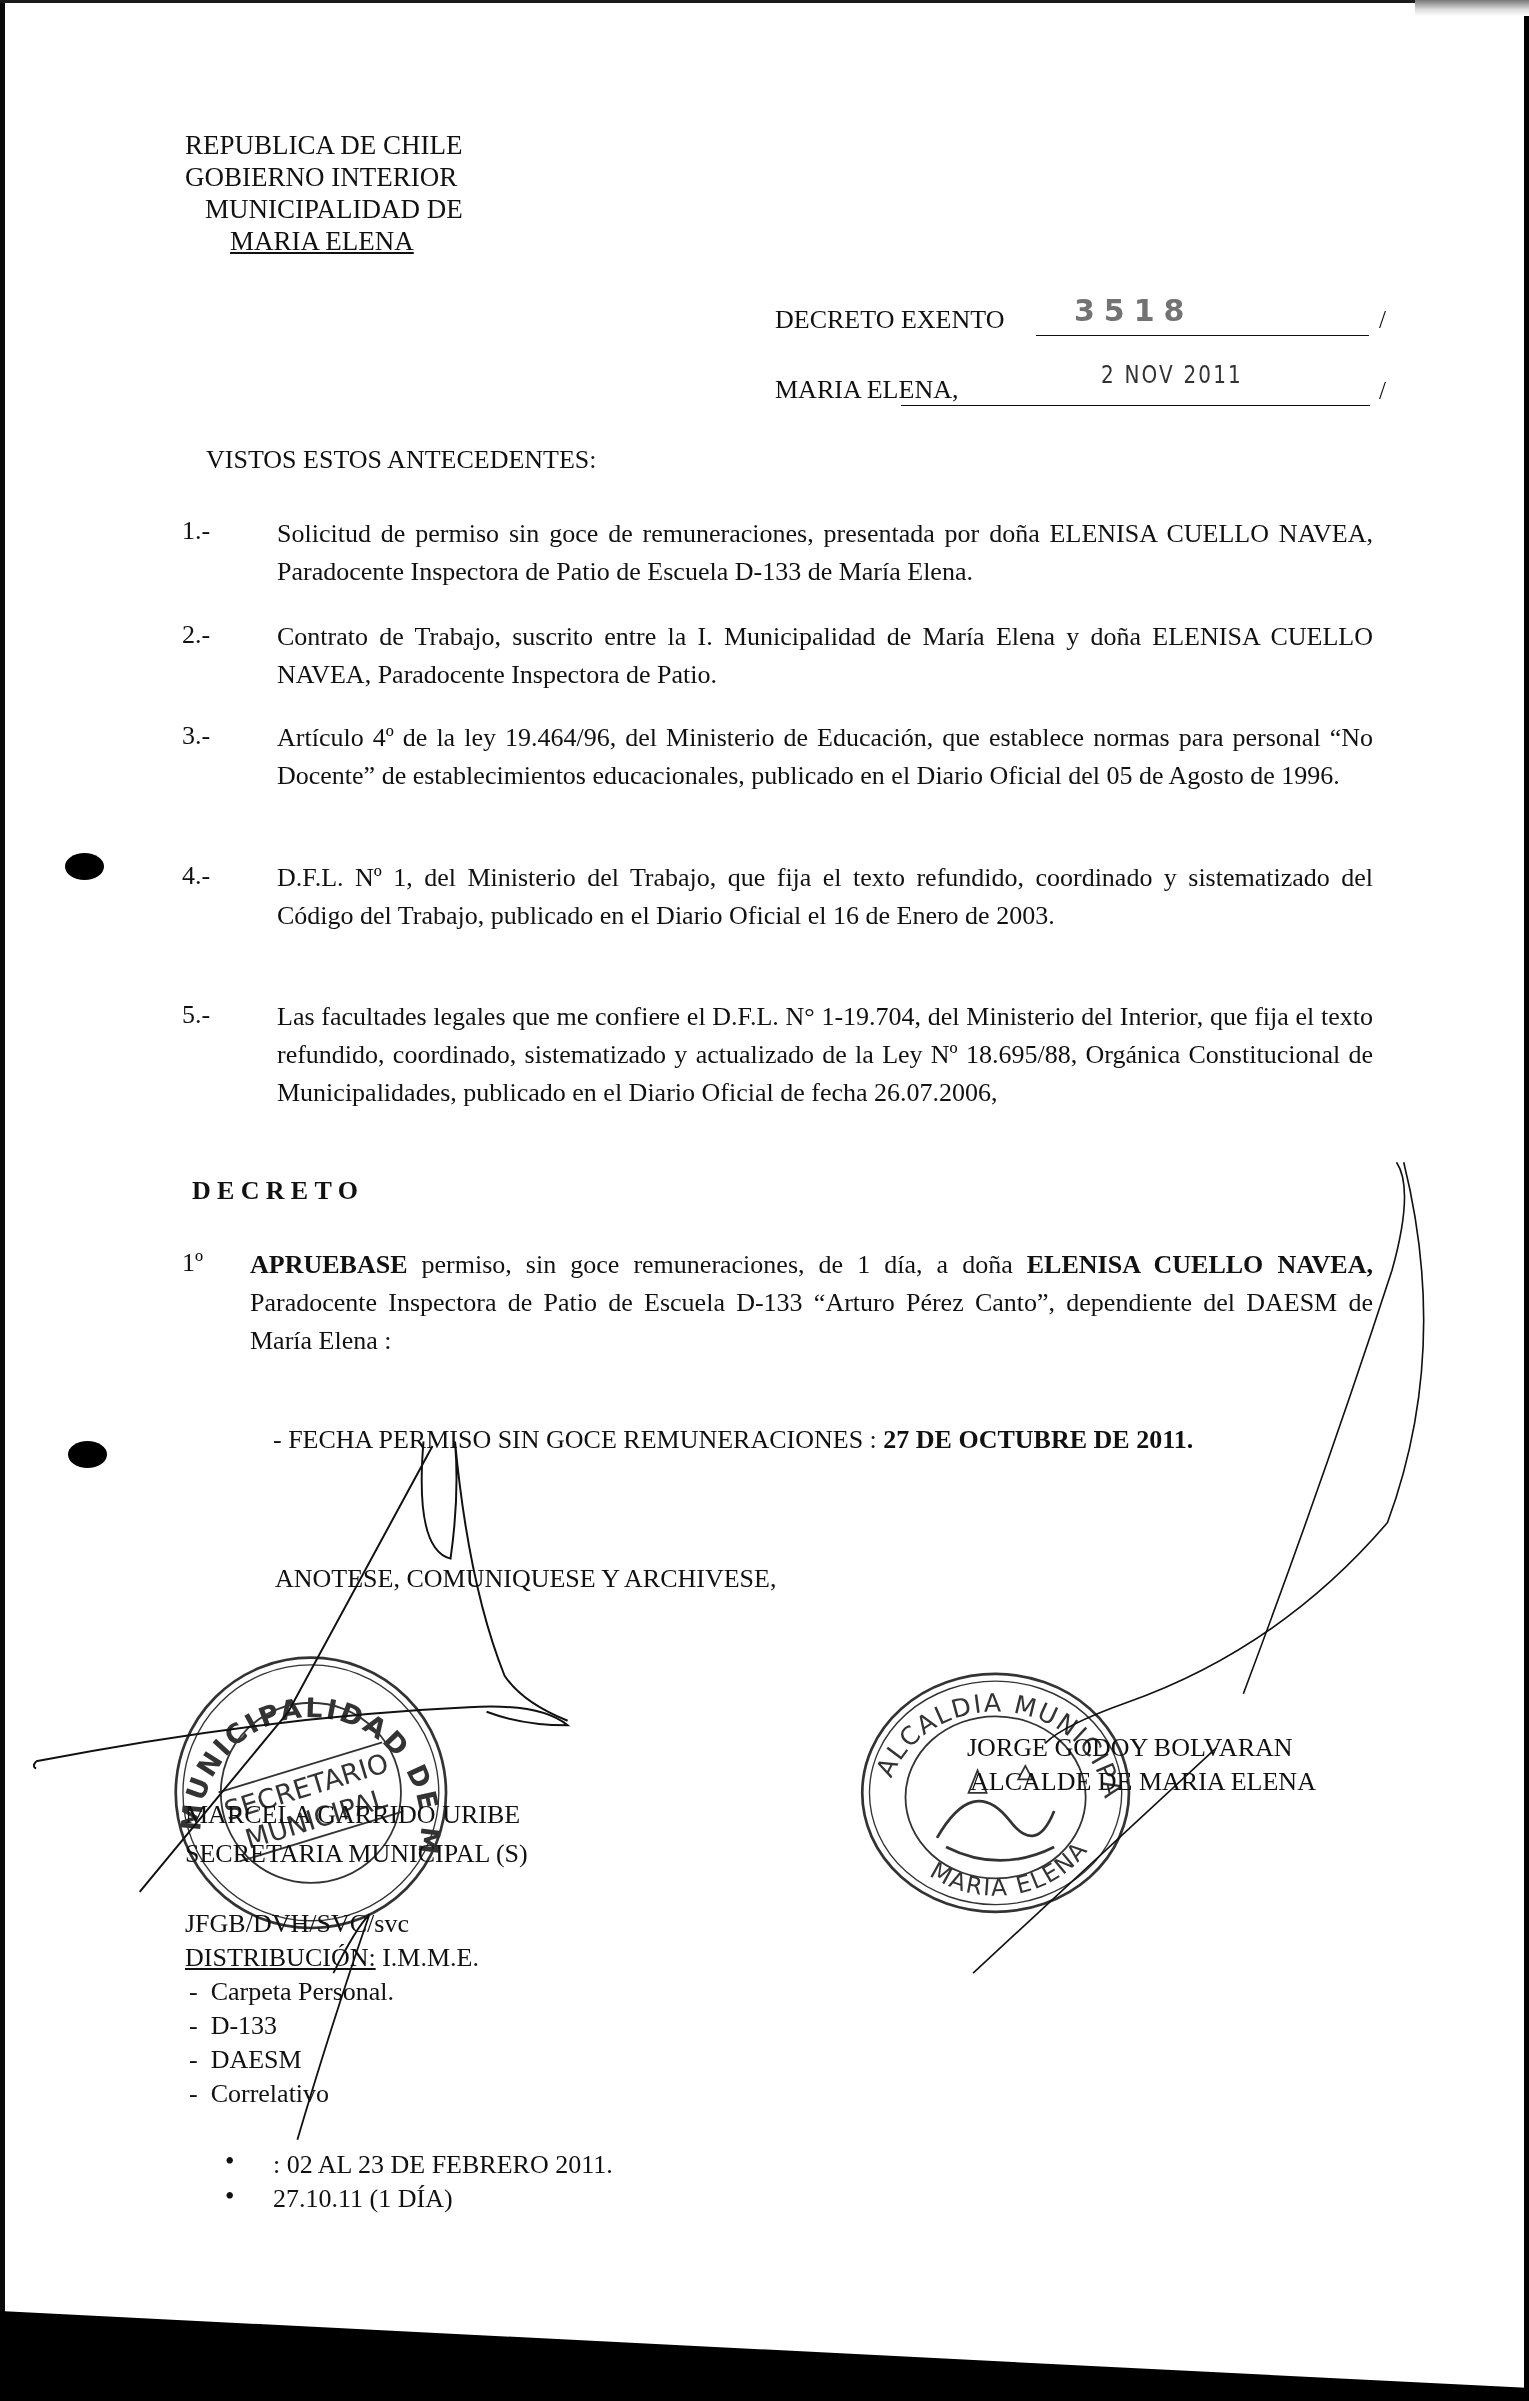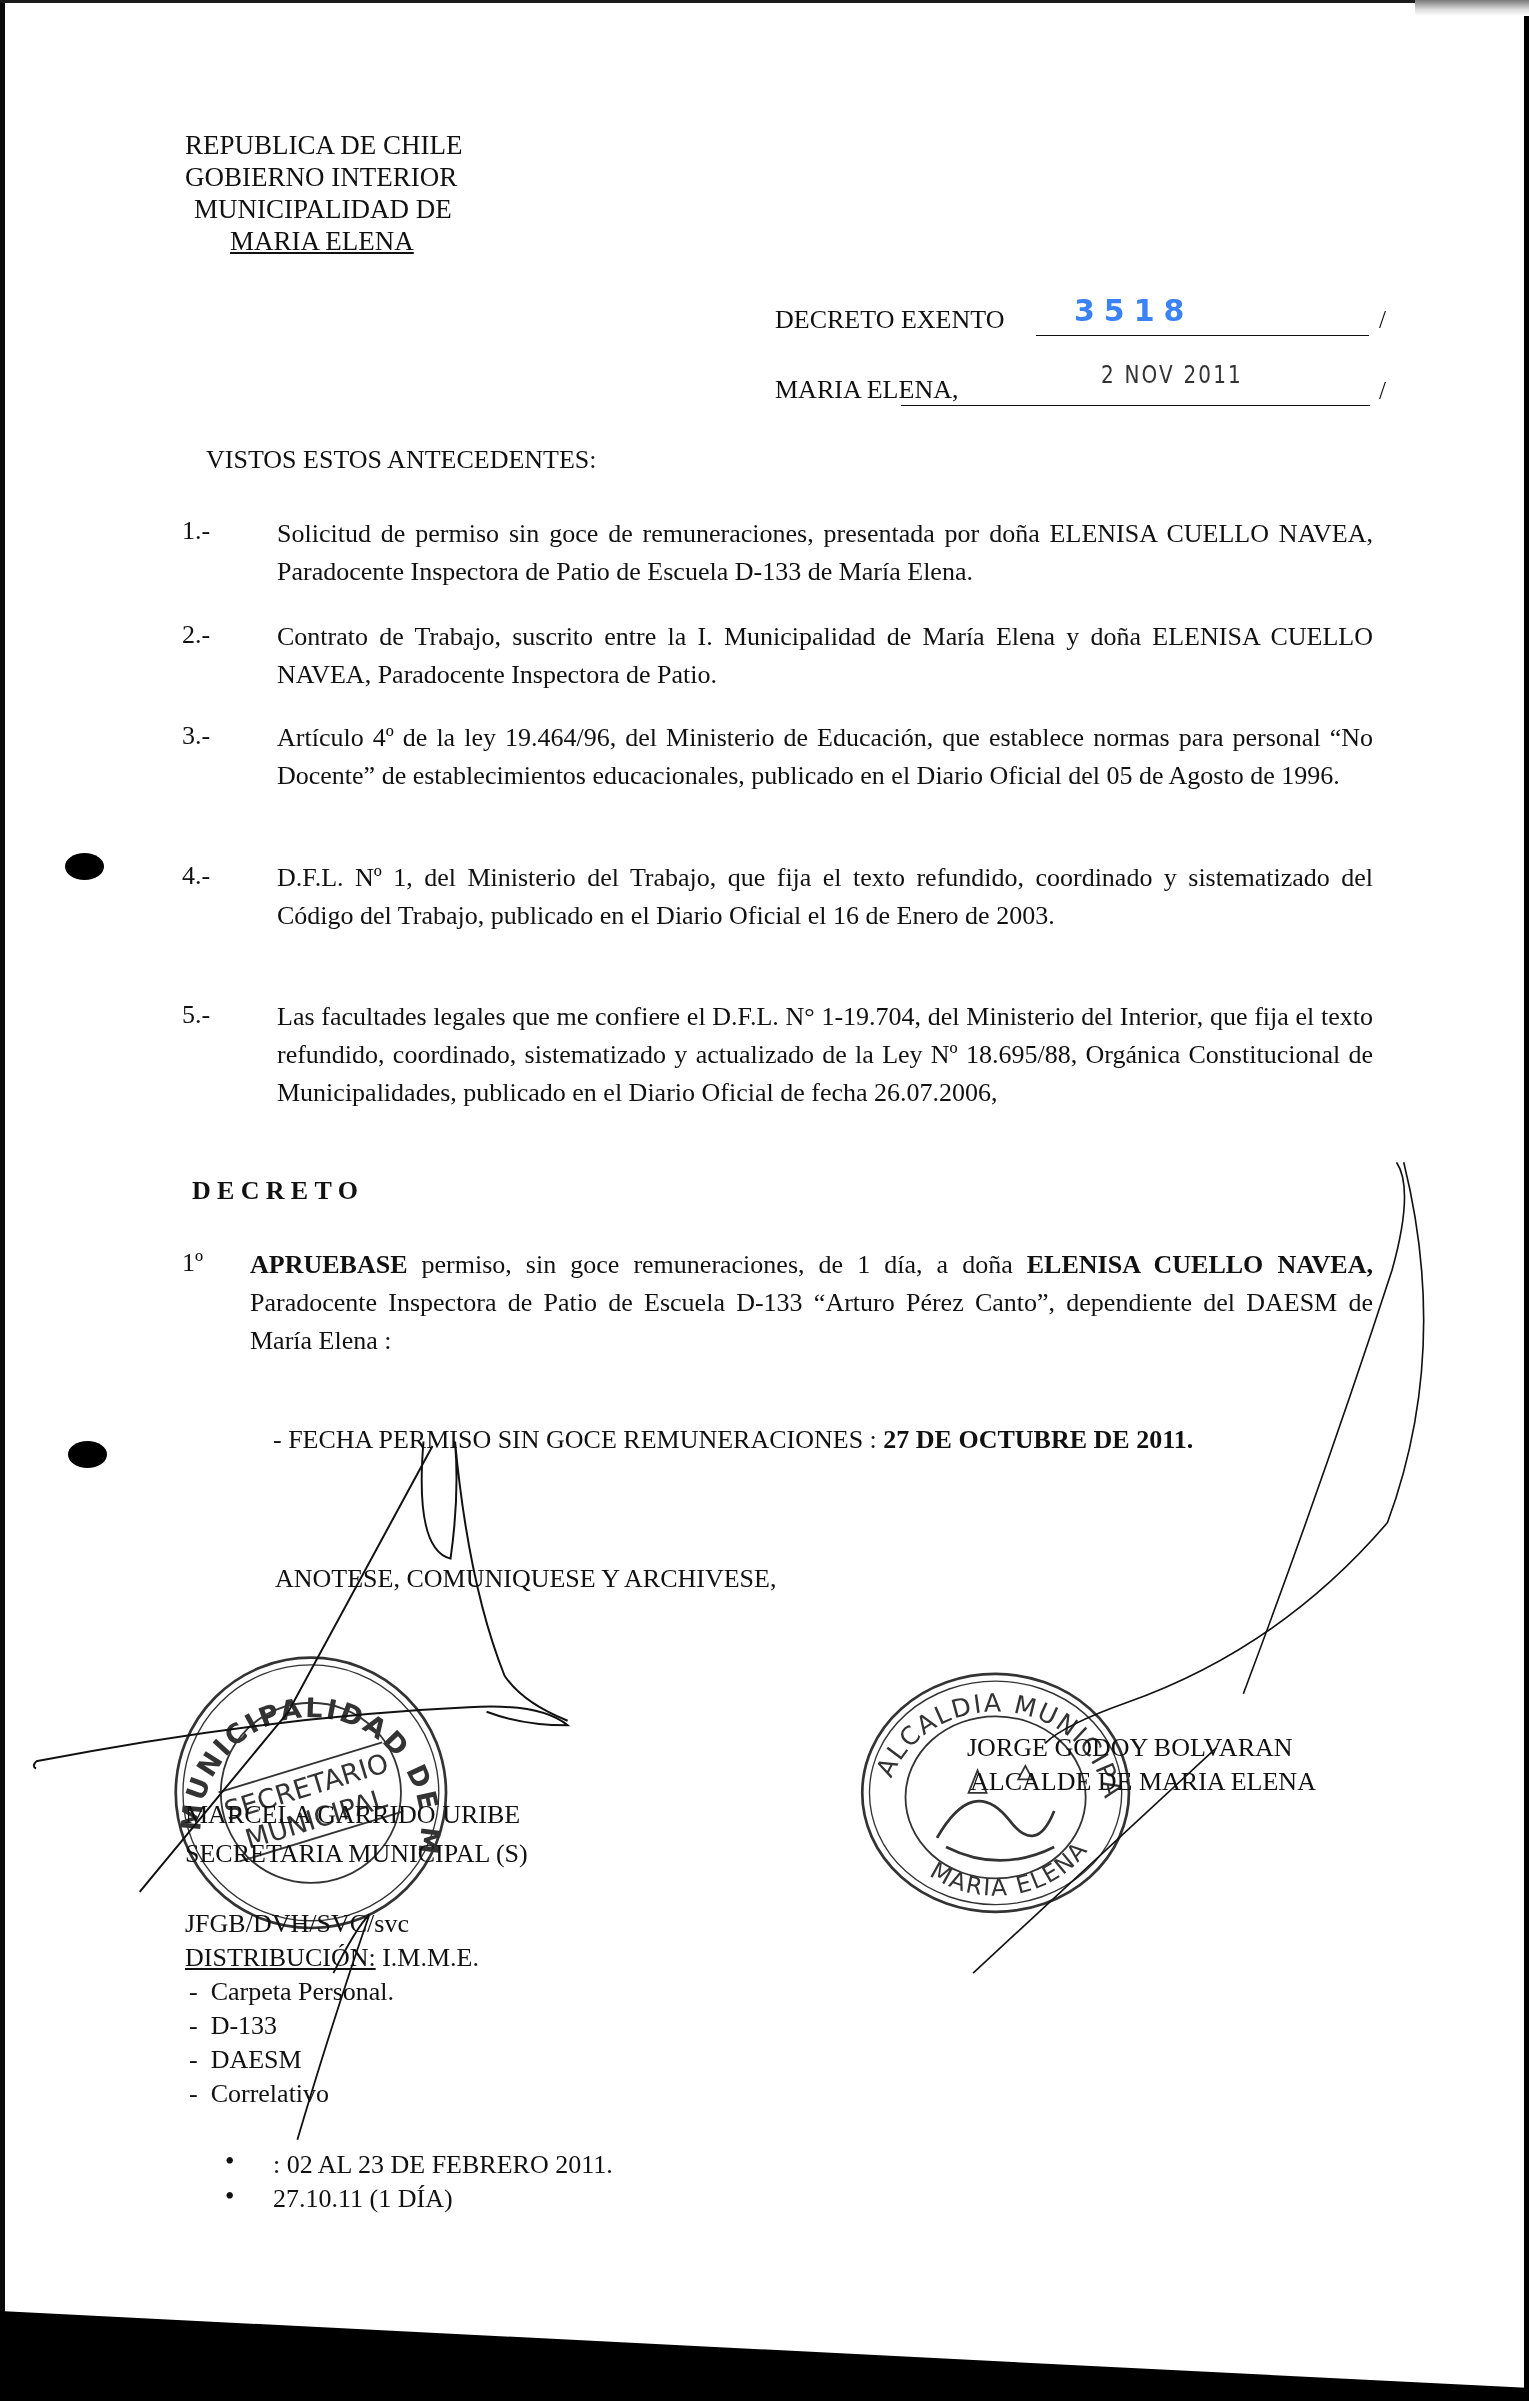--- a/index.html
+++ b/index.html
@@ -19,21 +19,21 @@
     .punch-hole { position: absolute; width: 39px; height: 27px; border-radius: 50%; background: #000; }
 
     .t { position: absolute; white-space: nowrap; font-size: 26px; line-height: 31px; }
     .letterhead { left: 185px; top: 129px; font-size: 27px; line-height: 32px; }
     .letterhead div { white-space: nowrap; }
     .letterhead .ul { margin-left: 45px; text-decoration: underline; }
 
     .field-row { position: absolute; left: 775px; font-size: 26px; white-space: nowrap; }
     .field-line { position: absolute; border-bottom: 1.8px solid #111; }
     .stamp-num { position: absolute; font-family: "DejaVu Sans", sans-serif; font-size: 30px; font-weight: bold;
-      letter-spacing: 9px; color: #3b82f6; }
+      letter-spacing: 9px; color: #737373; }
     .stamp-date { position: absolute; font-family: "DejaVu Sans", sans-serif; font-size: 25px; color: #333;
       letter-spacing: 2.7px; transform: scaleX(0.8); transform-origin: left; }
     .slash { position: absolute; font-size: 25px; }
 
     .para { position: absolute; left: 277px; width: 1096px; font-size: 26px; line-height: 38px; text-align: justify; }
     .para-num { position: absolute; left: 182px; font-size: 26px; }
     .b { font-weight: bold; }
 
     .section-title { position: absolute; left: 192px; top: 1176px; font-size: 26px; font-weight: bold; letter-spacing: 6.3px; }
 
@@ -48,21 +48,21 @@
 <div class="scan-border-top"></div>
 <div class="scan-border-right"></div>
 <div class="scan-top-smudge"></div>
 <div class="scan-bottom-bar"></div>
 <div class="punch-hole" style="left:65px; top:853px;"></div>
 <div class="punch-hole" style="left:68px; top:1441px;"></div>
 
 <div class="t letterhead">
   <div>REPUBLICA DE CHILE</div>
   <div>GOBIERNO  INTERIOR</div>
-  <div style="margin-left:9px;">MUNICIPALIDAD DE</div>
+  <div style="margin-left:20px;">MUNICIPALIDAD DE</div>
   <div class="ul">MARIA ELENA</div>
 </div>
 
 <div class="field-row" style="top:305px;">DECRETO EXENTO</div>
 <div class="field-line" style="left:1036px; top:335px; width:333px;"></div>
 <div class="stamp-num" style="left:1074px; top:293px;">3518</div>
 <div class="slash" style="left:1379px; top:306px;">/</div>
 
 <div class="field-row" style="top:375px;">MARIA ELENA,</div>
 <div class="field-line" style="left:901px; top:405px; width:469px;"></div>

